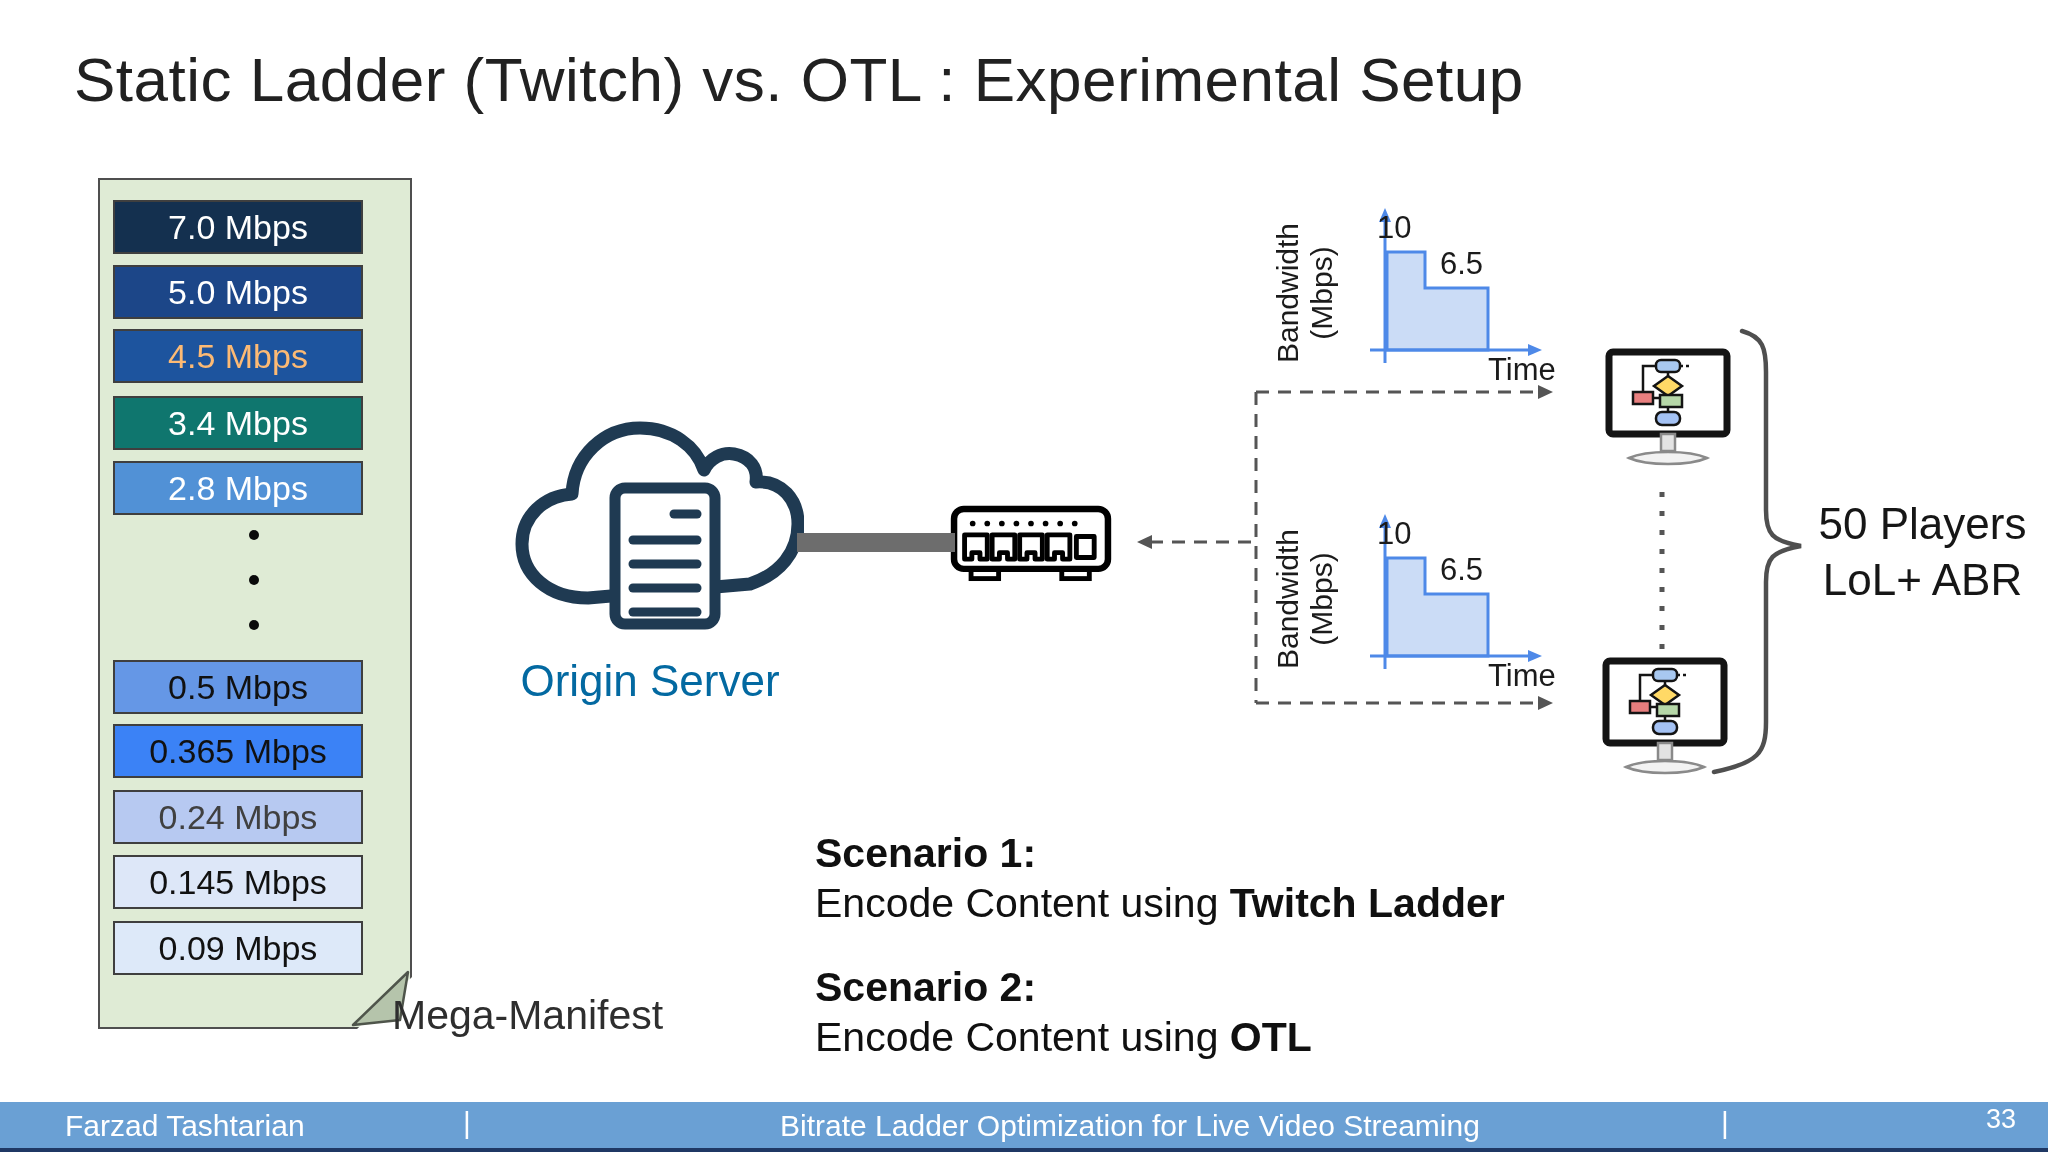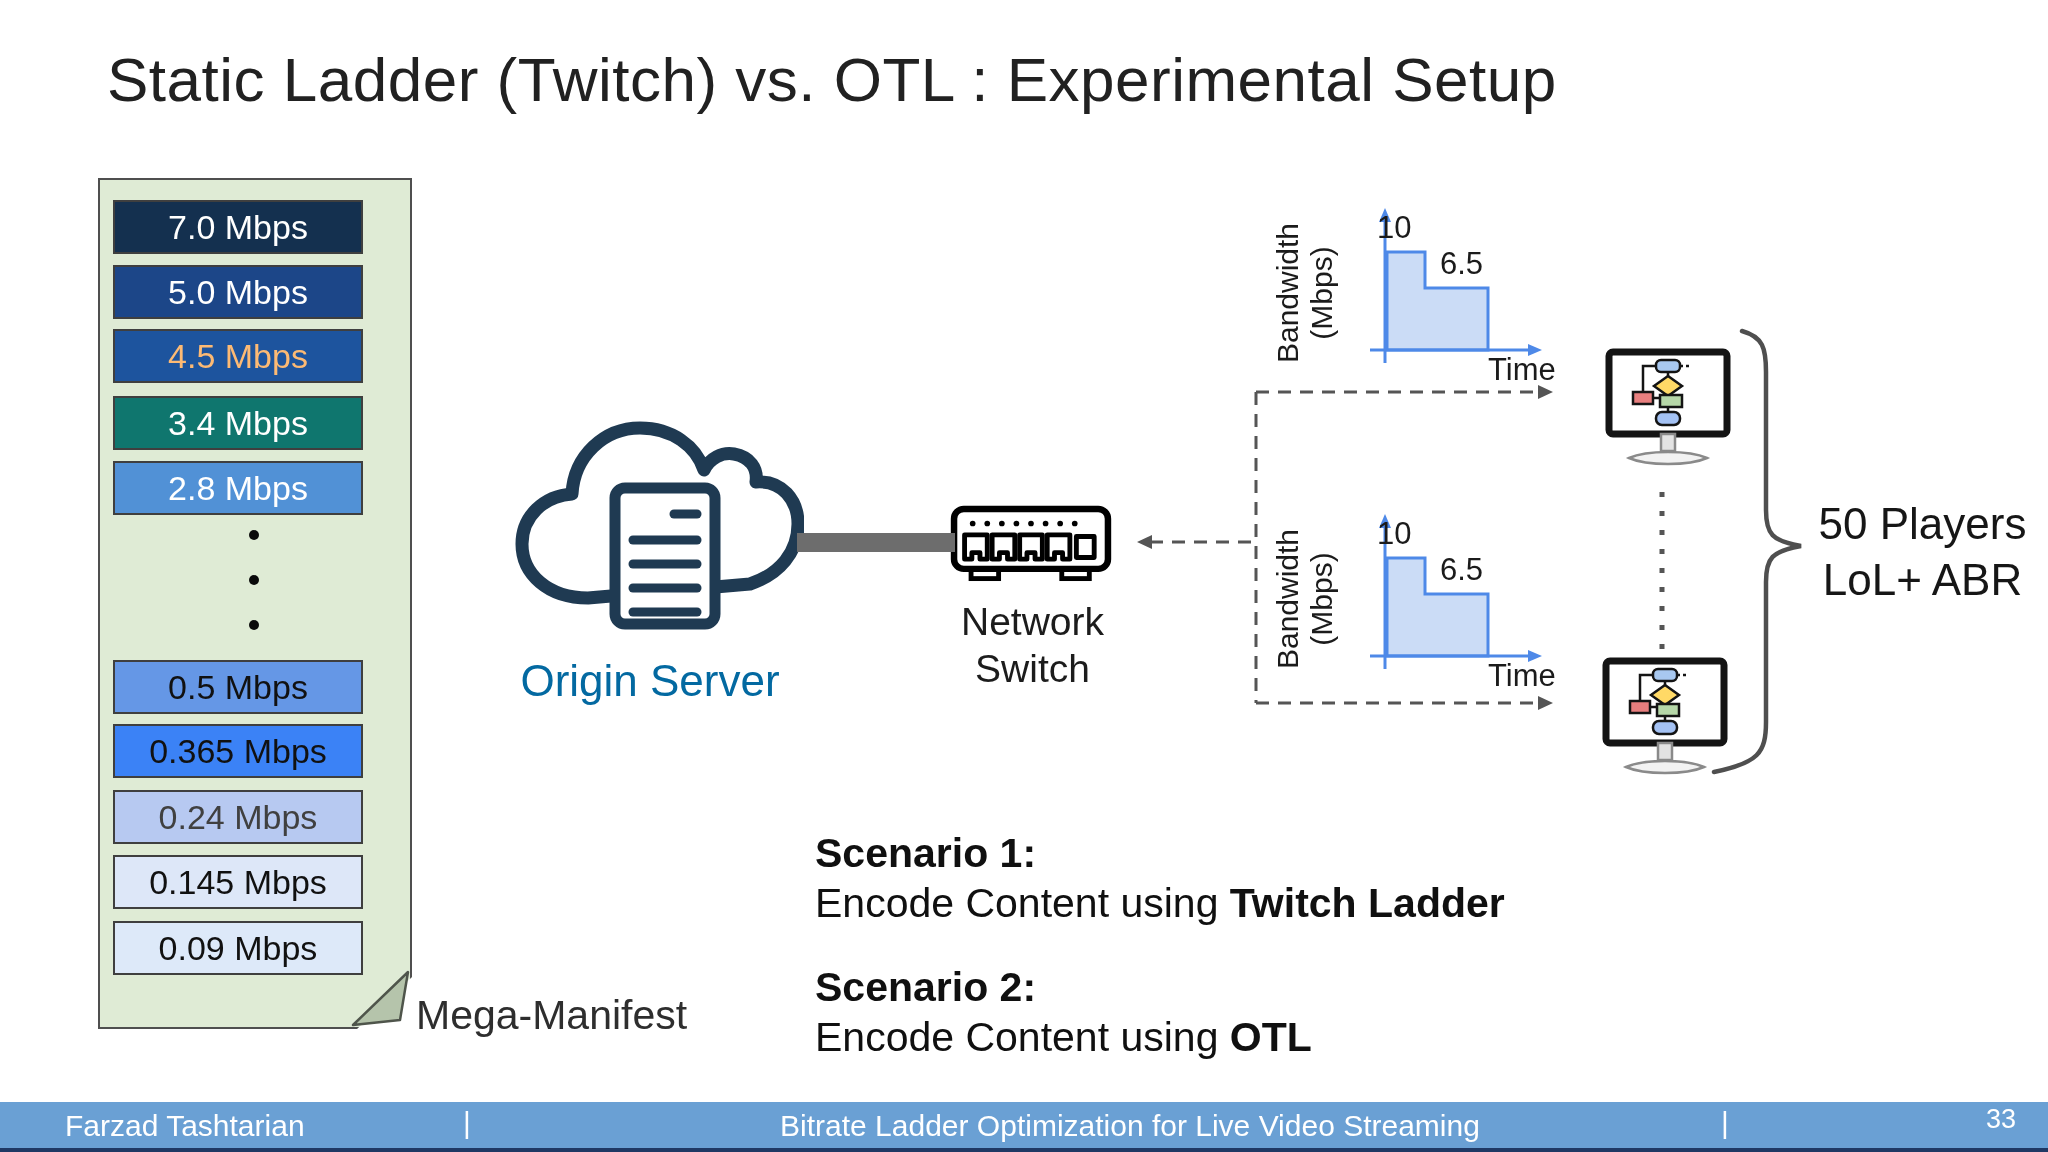--- a/index.html
+++ b/index.html
@@ -1,28 +1,28 @@
 <!DOCTYPE html>
 <html><head>
 <meta charset="utf-8">
 <style>
   html,body{margin:0;padding:0;background:#ffffff;}
   #slide{position:relative;width:2048px;height:1152px;background:#ffffff;overflow:hidden;
          font-family:"Liberation Sans",sans-serif;color:#1c1c1c;}
   .abs{position:absolute;}
   .center{text-align:center;}
   
-  #title{left:74px;top:44px;font-size:62px;font-weight:400;color:#212121;letter-spacing:.5px;white-space:nowrap;margin-left:33px;}
+  #title{left:74px;top:44px;font-size:62px;font-weight:400;color:#212121;letter-spacing:.5px;white-space:nowrap;}
   
   #manifest{left:98px;top:178px;width:310px;height:847px;background:#dfebd5;border:2px solid #4f4f4f;
             clip-path:polygon(0 0,100% 0,100% calc(100% - 52px),calc(100% - 55px) 100%,0 100%);}
   .rung{position:absolute;left:13px;width:246px;height:50px;border:2px solid #3f3f3f;
         display:flex;align-items:center;justify-content:center;font-size:34px;}
   .dot{position:absolute;left:149px;width:10px;height:10px;border-radius:50%;background:#0a0a0a;}
-  #manifest-label{left:416px;top:992px;font-size:41px;color:#2e2e2e;white-space:nowrap;}
+  #manifest-label{left:392px;top:992px;font-size:41px;color:#2e2e2e;white-space:nowrap;}
   
   #origin-label{left:470px;top:656px;width:360px;font-size:44px;color:#0369a1;}
   #switch-label{left:930px;top:598px;width:205px;font-size:39px;line-height:47px;color:#1c1c1c;}
   #players-label{left:1800px;top:496px;width:245px;font-size:44px;line-height:56px;color:#161616;}
   
   svg text{font-family:"Liberation Sans",sans-serif;fill:#1b1b1b;}
   
   #scenarios{left:815px;top:828px;width:920px;font-size:41px;line-height:1.22;color:#101010;}
   .scen-head{font-weight:bold;margin:0;}
   .scen-body{margin:0 0 34px 0;font-weight:400;}
@@ -108,24 +108,20 @@
         <circle cx="154" cy="24" r="3.5"></circle>
     </g>
     <g fill="#ffffff" stroke="#000000" stroke-width="6" stroke-linejoin="round">
       <path d="M18 38 h28 v30 h-9 v-8 h-10 v8 h-9 z"></path>
       <path d="M52 38 h28 v30 h-9 v-8 h-10 v8 h-9 z"></path>
       <path d="M86 38 h28 v30 h-9 v-8 h-10 v8 h-9 z"></path>
       <path d="M120 38 h28 v30 h-9 v-8 h-10 v8 h-9 z"></path>
       <rect x="156" y="40" width="22" height="26"></rect>
     </g>
   </svg>
-  <div id="switch-label" class="abs center">
-    <div>Network</div>
-    <div>Switch</div>
-  </div>
 
   <svg class="abs" style="left:0;top:0" width="2048" height="1152" viewBox="0 0 2048 1152">
     <rect x="797" y="533" width="158" height="19" fill="#6d6d6d"></rect>
     <g stroke="#555555" stroke-width="3" fill="none" stroke-dasharray="13 9">
       <path d="M1256 392 H1538"></path>
       <path d="M1256 392 V703"></path>
       <path d="M1256 703 H1538"></path>
       <path d="M1150 542 H1256"></path>
     </g>
     <polygon points="1553,392 1538,385 1538,399" fill="#555555"></polygon>

